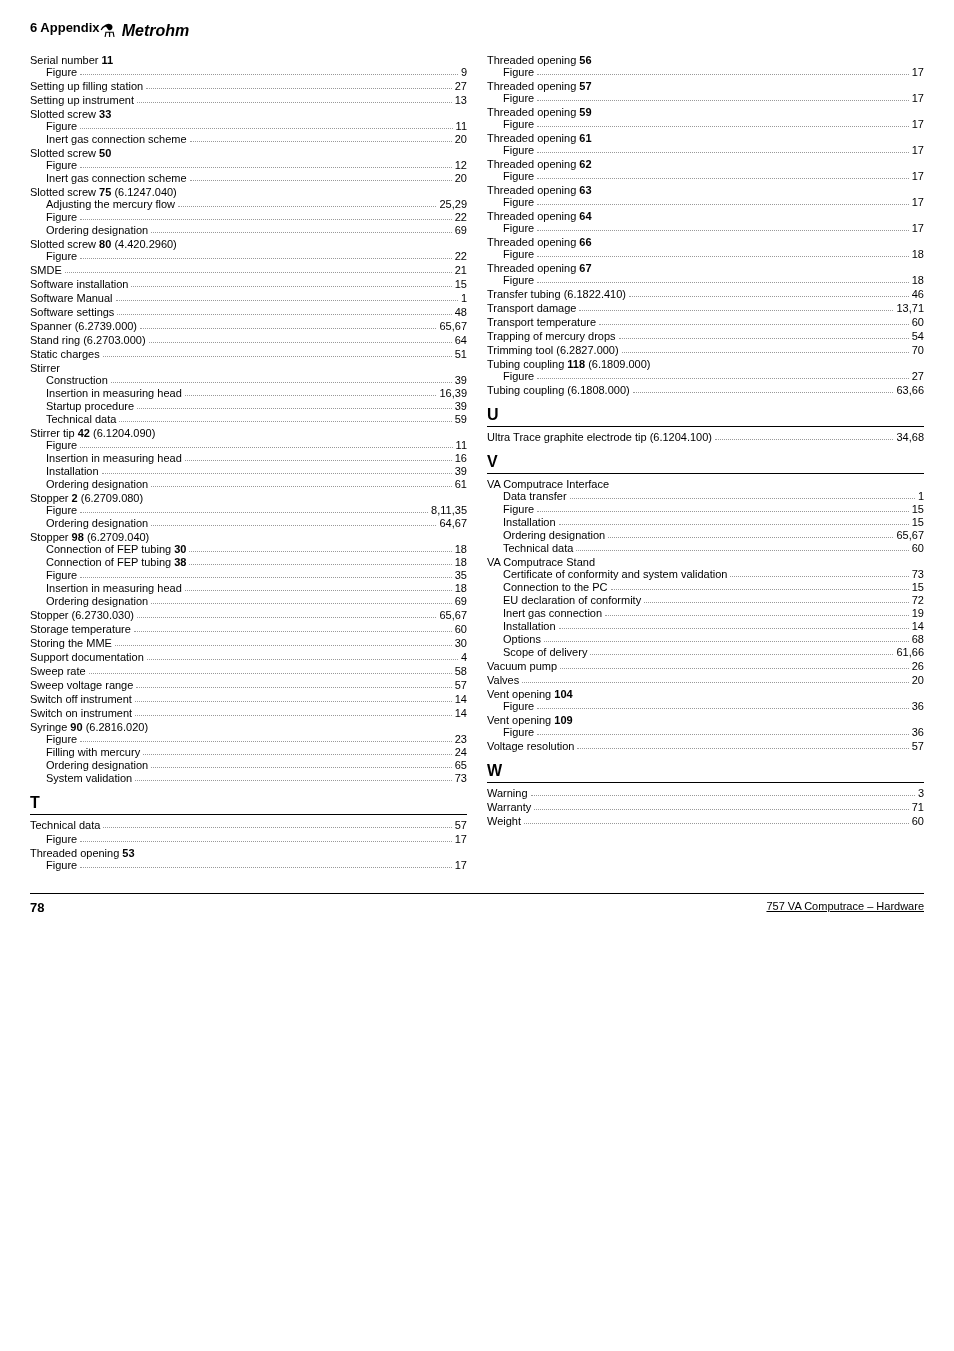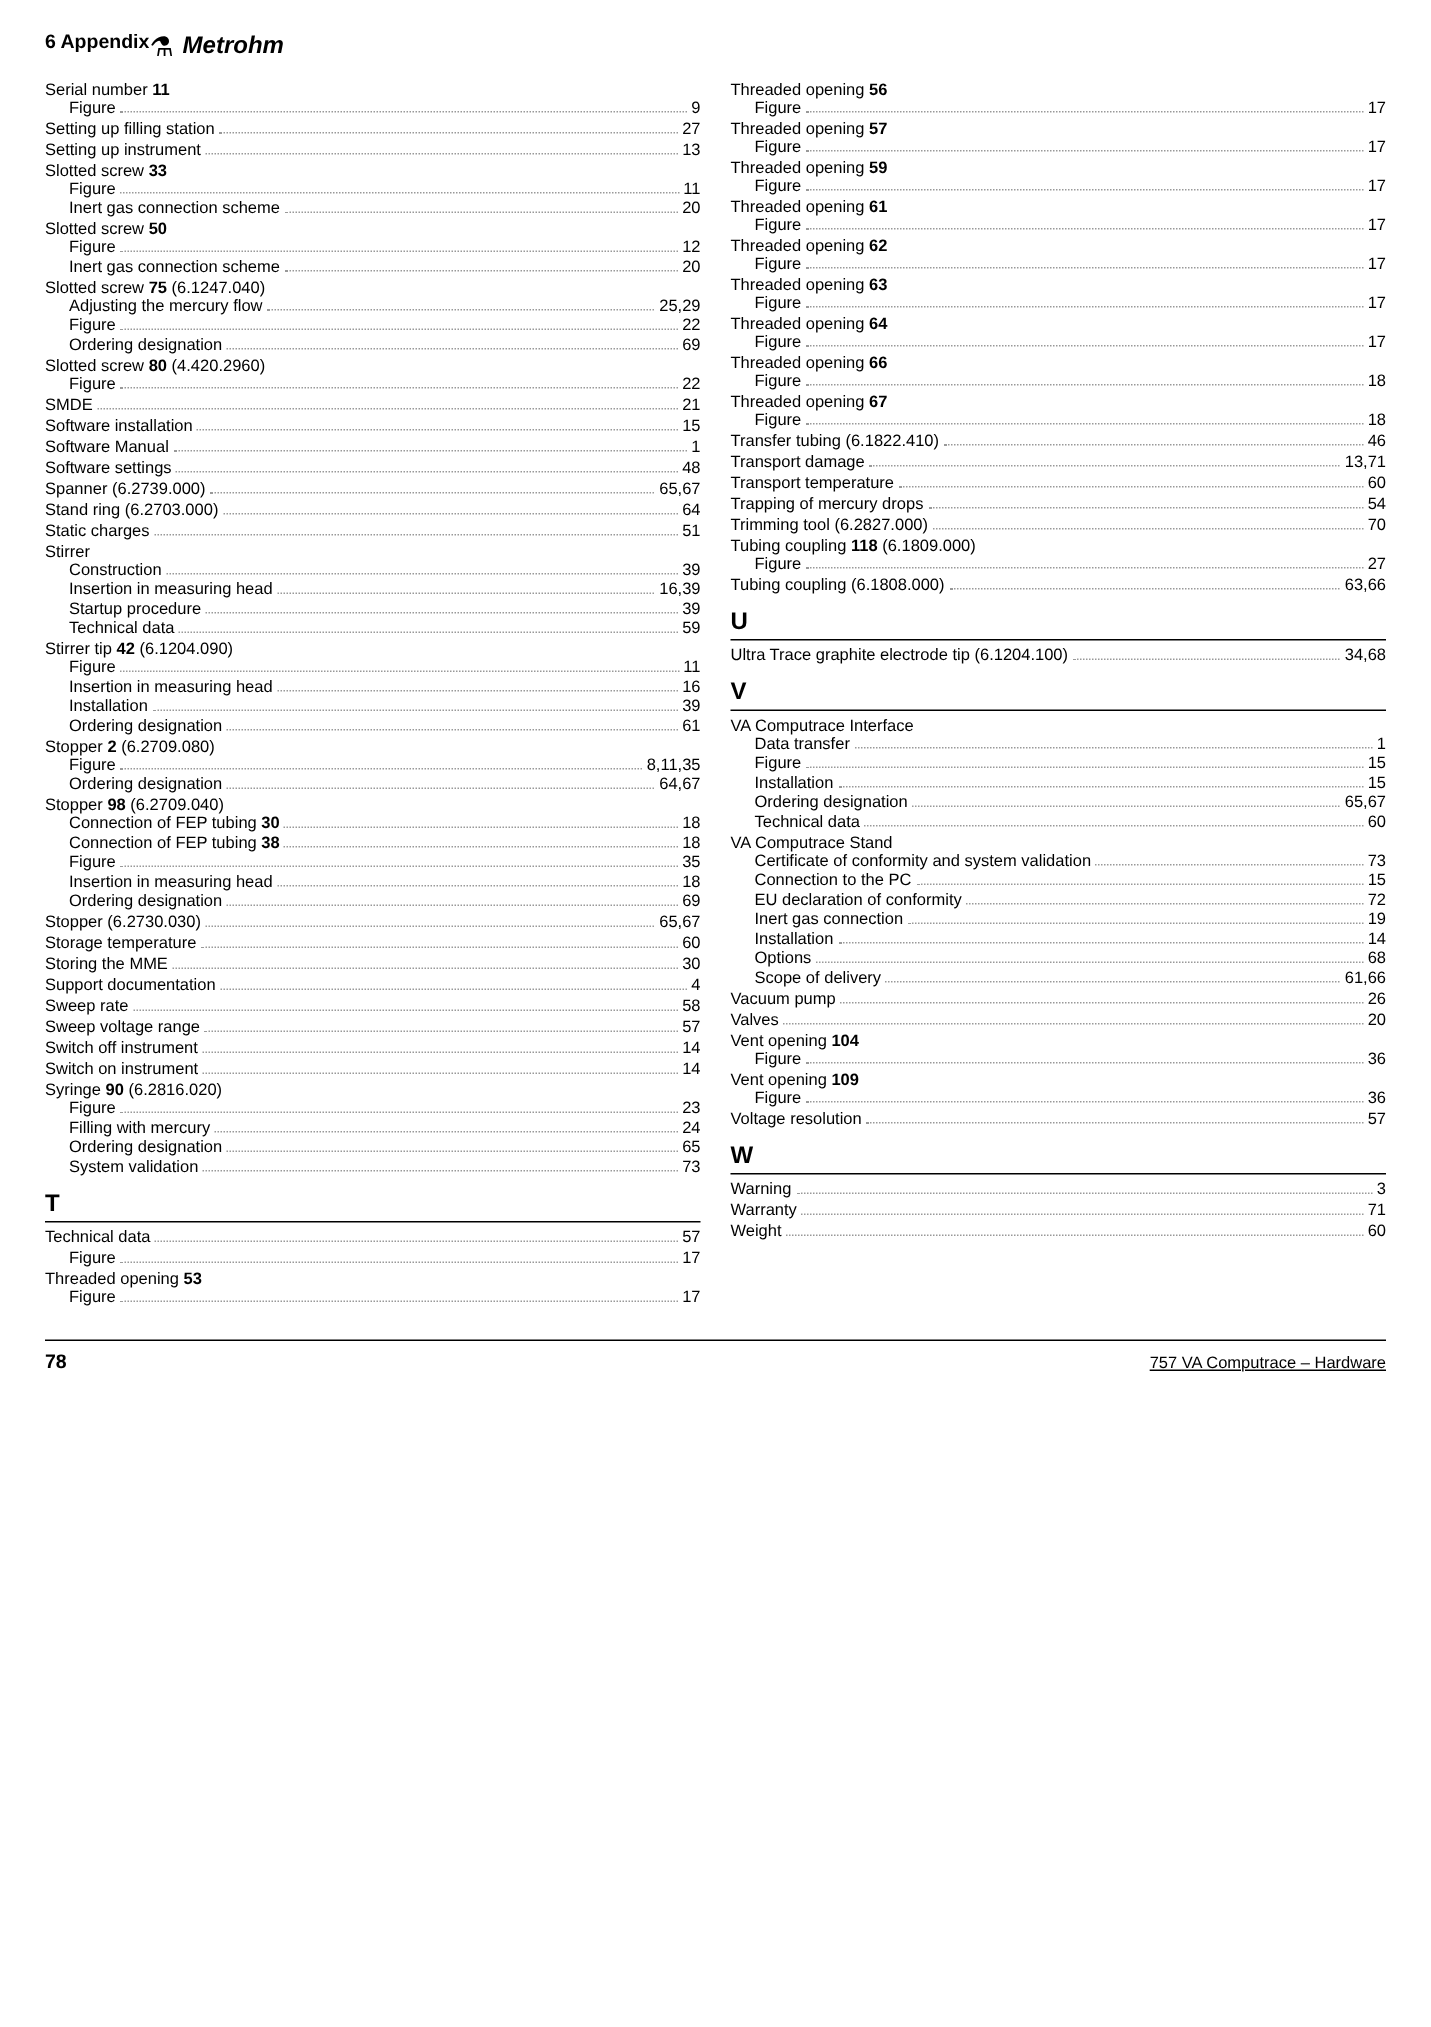--- a/index.html
+++ b/index.html
@@ -79,21 +79,21 @@
       font-size: 16px;
       font-weight: bold;
       margin-top: 10px;
       margin-bottom: 4px;
       border-bottom: 1px solid #000;
       padding-bottom: 2px;
     }
     .page-footer {
       display: flex;
       justify-content: space-between;
-      align-items: flex-end;
+      align-items: flex-start;
       margin-top: 20px;
       border-top: 1px solid #000;
       padding-top: 6px;
     }
     .footer-left {
       font-size: 13px;
       font-weight: bold;
     }
     .footer-right {
       font-size: 11px;

